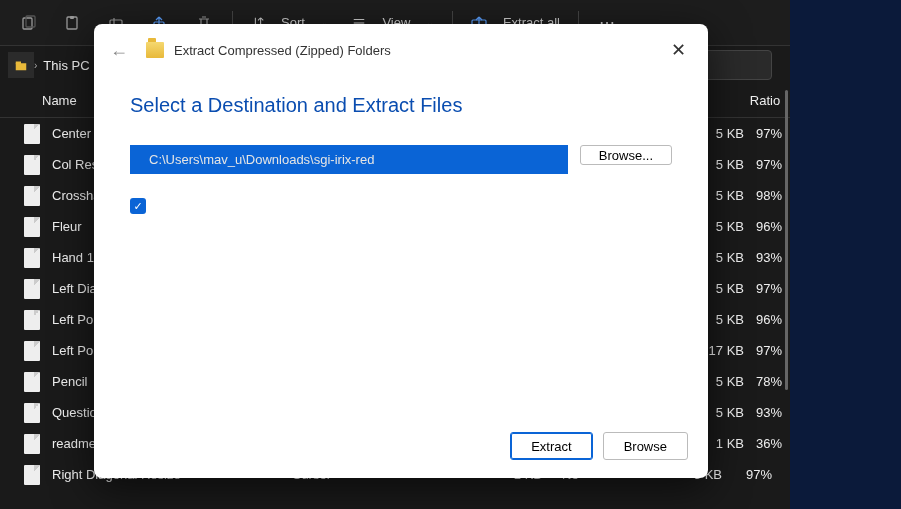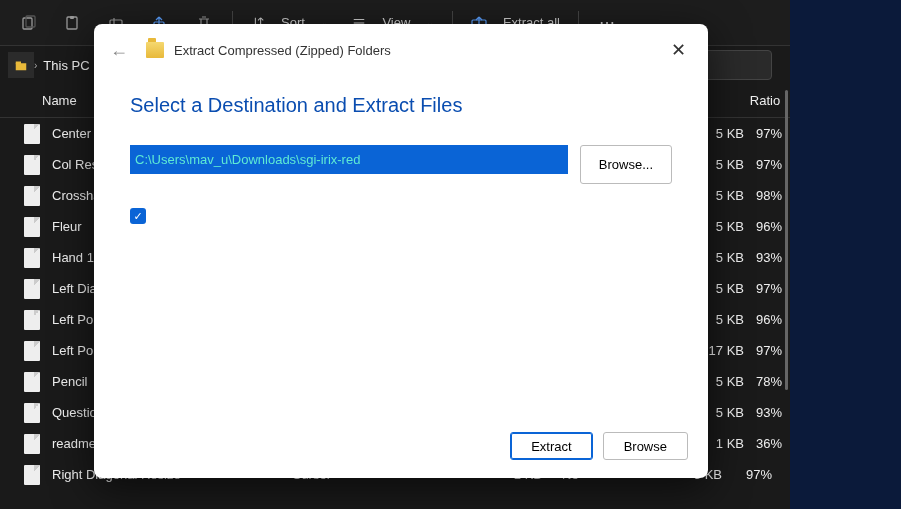--- a/index.html
+++ b/index.html
@@ -50,22 +50,22 @@
   .dlg-head { height: 52px; display: flex; align-items: center; padding: 0 16px; }
   .dlg-back { color: #888; font-size: 18px; }
   .dlg-zipicon { width: 18px; height: 16px; background: linear-gradient(#f5d870,#e8b93a); margin: 0 10px 0 18px; position: relative; border-radius: 1px; }
   .dlg-zipicon::before { content:''; position:absolute; top:-4px; left:2px; width:8px; height:4px; background:#e8b93a; border-radius:1px 1px 0 0; }
   .dlg-title { font-size: 13px; color: #333; }
   .dlg-close { margin-left: auto; color: #333; font-size: 18px; padding: 6px; }
   .dlg-body { padding: 18px 36px; }
   .dlg-h1 { color: #0a4db0; font-size: 20px; font-weight: 400; margin-bottom: 28px; }
   .dlg-label { font-size: 13px; color: #222; margin-bottom: 8px; }
   .path-row { display: flex; gap: 12px; margin-bottom: 24px; }
-  .path-input { flex: 1; height: 29px; border: 1px solid #0a64d6; padding: 0 4px; font-size: 13px; color: #5eead4; background: #0a64d6; outline: none; }
-  .browse-btn { height: 39px; padding: 0 18px; border: 1px solid #bbb; background: #fff; font-size: 13px; border-radius: 3px; }
+  .path-input { flex: 1; height: 29px; border: 1px solid #0a64d6; padding: 0 18px; font-size: 13px; color: #e5e5e5; background: #0a64d6; outline: none; }
+  .browse-btn { height: 20px; padding: 0 18px; border: 1px solid #bbb; background: #fff; font-size: 13px; border-radius: 3px; }
   .chk-row { display: flex; align-items: center; gap: 8px; font-size: 13px; color: #222; }
   .chk { width: 16px; height: 16px; background: #0a64d6; border-radius: 3px; display: flex; align-items: center; justify-content: center; color: #fff; font-size: 11px; }
   .dlg-foot { position: absolute; bottom: 18px; right: 20px; display: flex; gap: 10px; }
   .btn { height: 28px; padding: 0 20px; font-size: 13px; border: 1px solid #bbb; background: #fff; border-radius: 3px; }
   .btn.primary { border: 1px solid #0a64d6; box-shadow: inset 0 0 0 1px #0a64d6; }
 
   svg { display:block; }
 </style>
 </head>
 <body>

